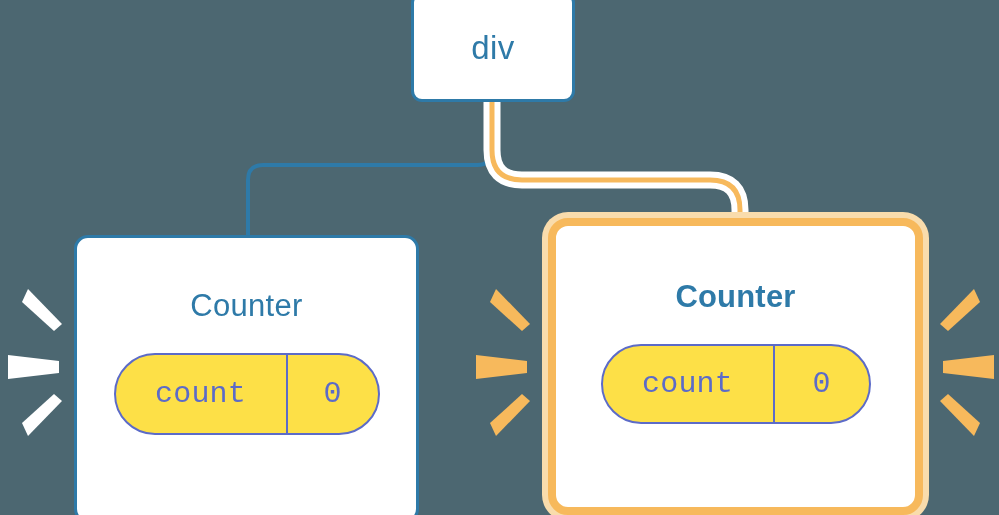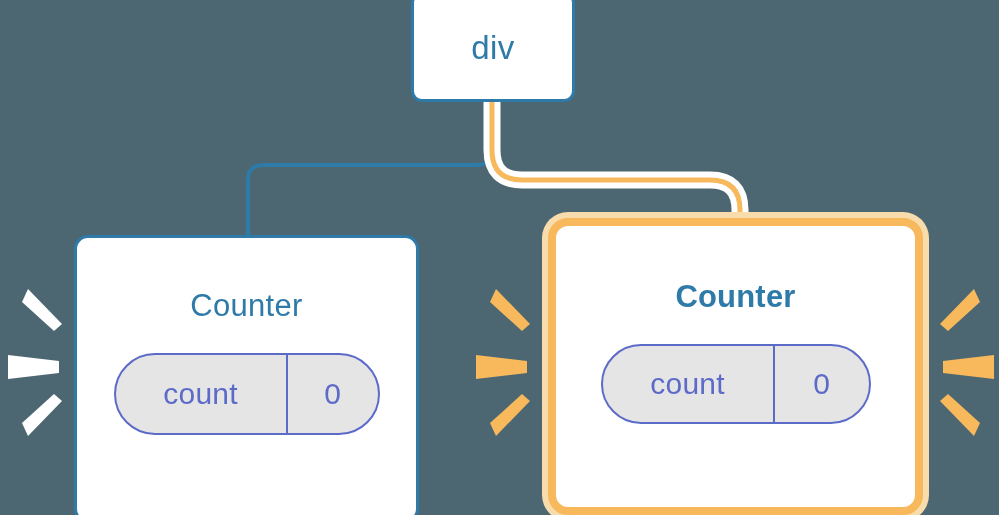--- a/index.html
+++ b/index.html
@@ -91,21 +91,22 @@
     letter-spacing: 0.2px;
   }
 
   
   .state-pill {
     display: flex;
     align-items: stretch;
     border: 2px solid #5c6bc8;
     border-radius: 999px;
     overflow: hidden;
-    background: #e5e5e5;
+    background: #fde047;
+    font-family: Liberation Mono, monospace;
   }
   .node-counter-left .state-pill {
     margin-top: 32px;
     width: 266px;
     height: 82px;
   }
   .node-counter-right .state-pill {
     margin-top: 32px;
     width: 270px;
     height: 80px;

